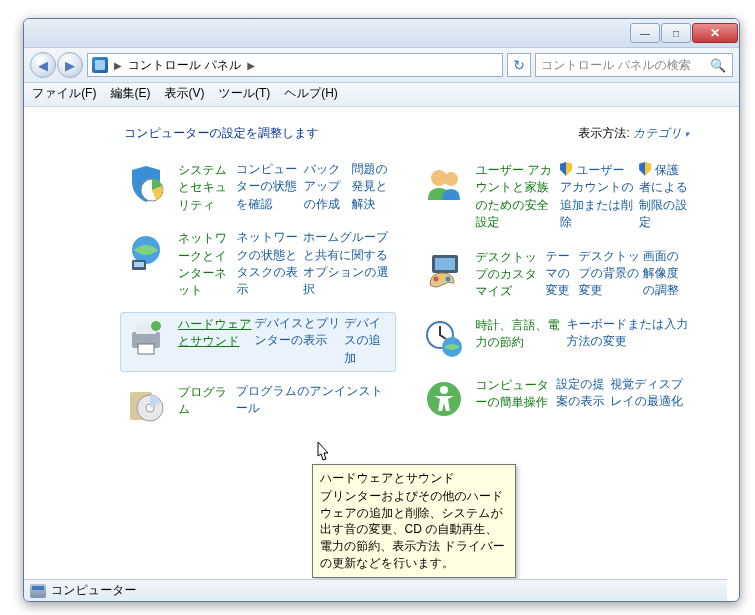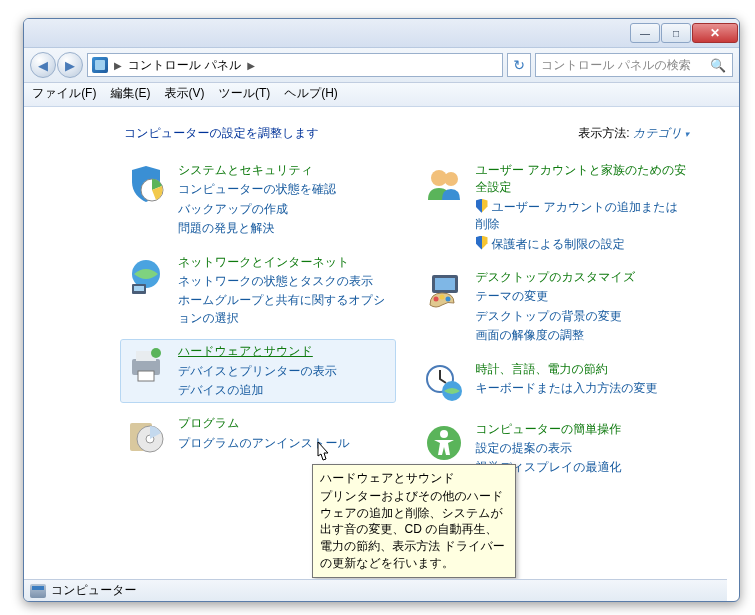--- a/index.html
+++ b/index.html
@@ -25,23 +25,23 @@
 .chead { display:flex; justify-content:space-between; padding: 18px 50px 10px 80px; color:#003399; }
 .chead .title { color:#003399; }
 .chead .view { color:#000; }
 .chead .view .vlink { color:#15599e; cursor:pointer;font-style:italic; }
 .chead .view .vlink::after { content:" ▾"; font-size:9px; color:#3a7cc0; }
 .cats { display:flex; gap: 30px; padding: 10px 50px 0 80px; }
 .col { width: 290px; display:flex; flex-direction:column; gap: 16px; }
 .cat { display:flex; gap:10px; }
 .caticon { width:44px; height:44px; flex-shrink:0; border-radius:6px; display:flex; align-items:center; justify-content:center; }
 .caticon svg { width:40px; height:40px; }
-.catbody { display:flex; flex-direction:column; gap:2px; line-height:1.45; }
+.catbody { display:flex; gap:2px; line-height:1.45; }
 .cattitle { color:#0e7a0e; cursor:pointer; }
-.catlink { color:#15599e; cursor:pointer; }
+.catlink { color:#15599e; cursor:pointer;font-family:Liberation Mono, monospace; }
 .catlink.shield::before { content:""; display:inline-block; width:12px; height:14px; margin-right:4px; vertical-align:-2px; background: linear-gradient(90deg,#2a6ec9 50%, #f5c433 50%); clip-path: polygon(50% 0,100% 12%,100% 55%,50% 100%,0 55%,0 12%); }
 .cat.hover { background:#eaf3fc; outline:1px solid #b7d7f3; border-radius:2px; padding:3px; margin:-3px; }
 .cat.hover .cattitle { text-decoration: underline; }
 .tooltip { position:absolute; left:268px; top:357px; width:204px; background:#ffffe1; border:1px solid #767676; padding:5px 7px; font-size:12px; color:#000; line-height:1.4; box-shadow: 2px 2px 4px rgba(0,0,0,.25); }
 .tooltip .tt-title { font-weight:normal; margin-bottom:1px; }
 .cursor { position:absolute; left:268px; top:335px; pointer-events:none; }
 .statusbar { position:absolute; bottom:0; left:0; right:12px; height:22px; background: linear-gradient(#f2f6fb,#e3ebf4); border-top:1px solid #c0cde0; display:flex; align-items:center; padding:0 6px; gap:5px; font-size:12px; }
 .sbicon { width:16px; height:14px; background: linear-gradient(#b6c5d6,#7b92ad); border-radius:2px; position:relative; }
 .sbicon::after{content:"";position:absolute;left:2px;top:2px;right:2px;height:4px;background:#3a7cc0;}
 </style>

